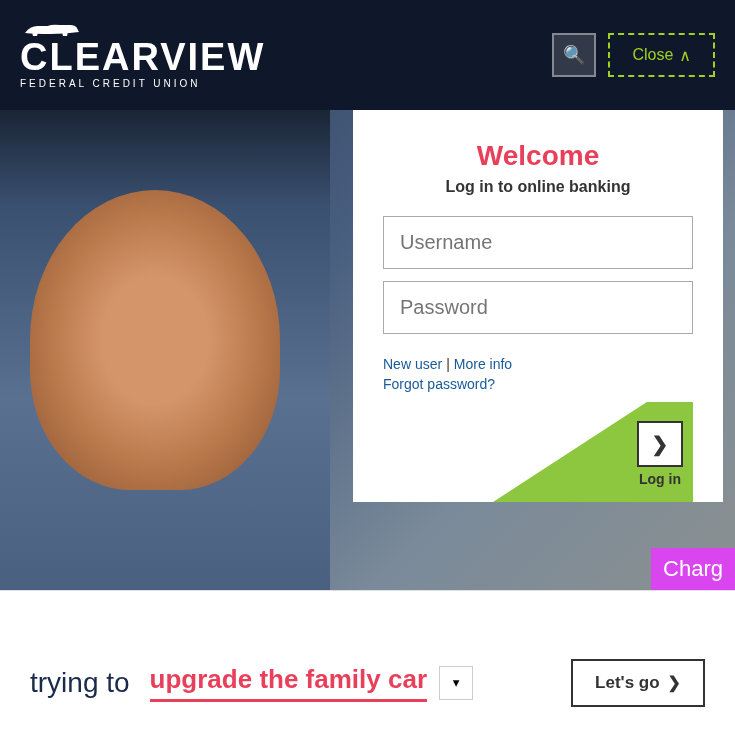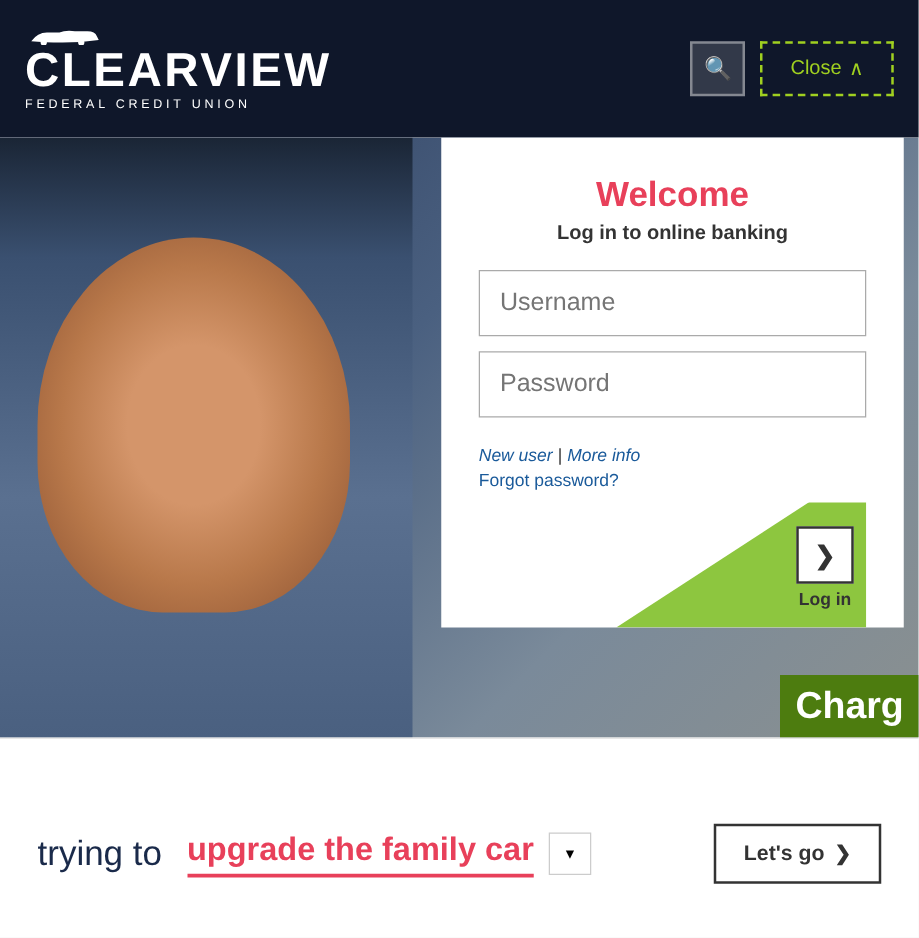--- a/index.html
+++ b/index.html
@@ -149,21 +149,20 @@
     }
     .login-links-row {
       display: flex;
       gap: 0;
       font-size: 14px;
     }
     .link-text {
       color: #1a5a9a;
       text-decoration: none;
       cursor: pointer;
-      font-style: italic;
     }
     .link-separator {
       color: #333;
       margin: 0 4px;
     }
     .forgot-link {
       color: #1a5a9a;
       text-decoration: none;
       cursor: pointer;
       font-size: 14px;
@@ -212,24 +211,24 @@
       color: #333;
       font-size: 14px;
       font-weight: bold;
       margin-top: 4px;
     }
     
     .hero-bottom-text {
       position: absolute;
       bottom: 0;
       right: 0;
-      background: #4d7c0f;
+      background: #d946ef;
       color: white;
-      font-size: 30px;
-      font-weight: bold;
+      font-size: 22px;
+      font-weight: normal;
       padding: 8px 12px;
       z-index: 15;
     }
 
     
     .bottom-section {
       background: white;
       height: 184px;
       display: flex;
       align-items: center;

